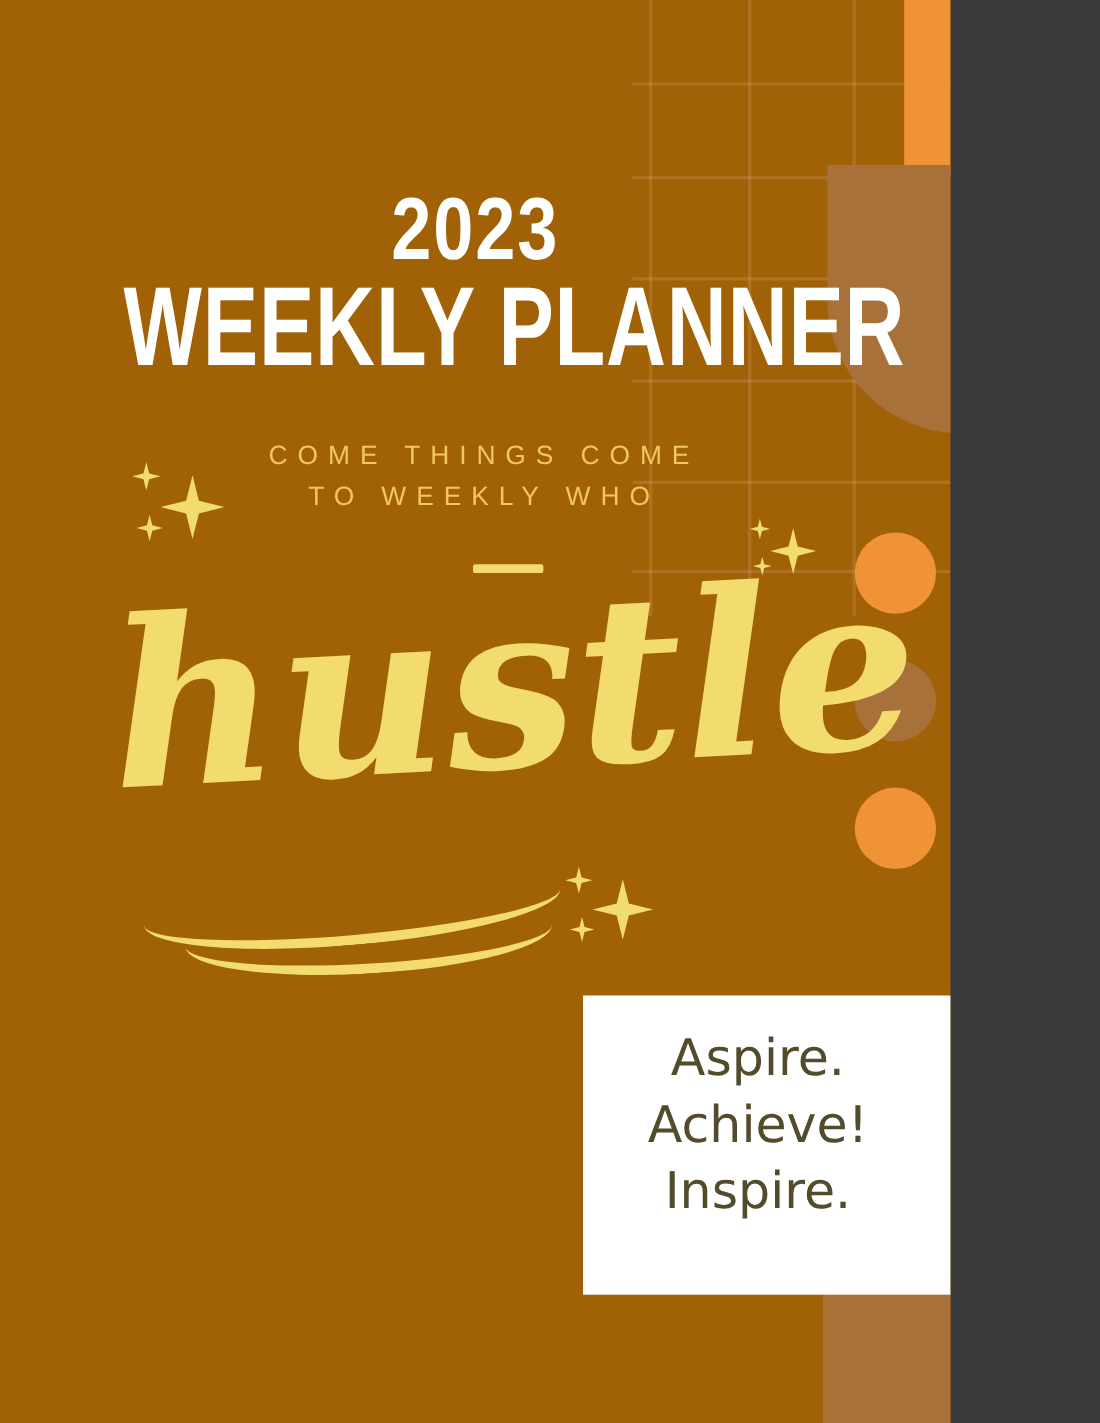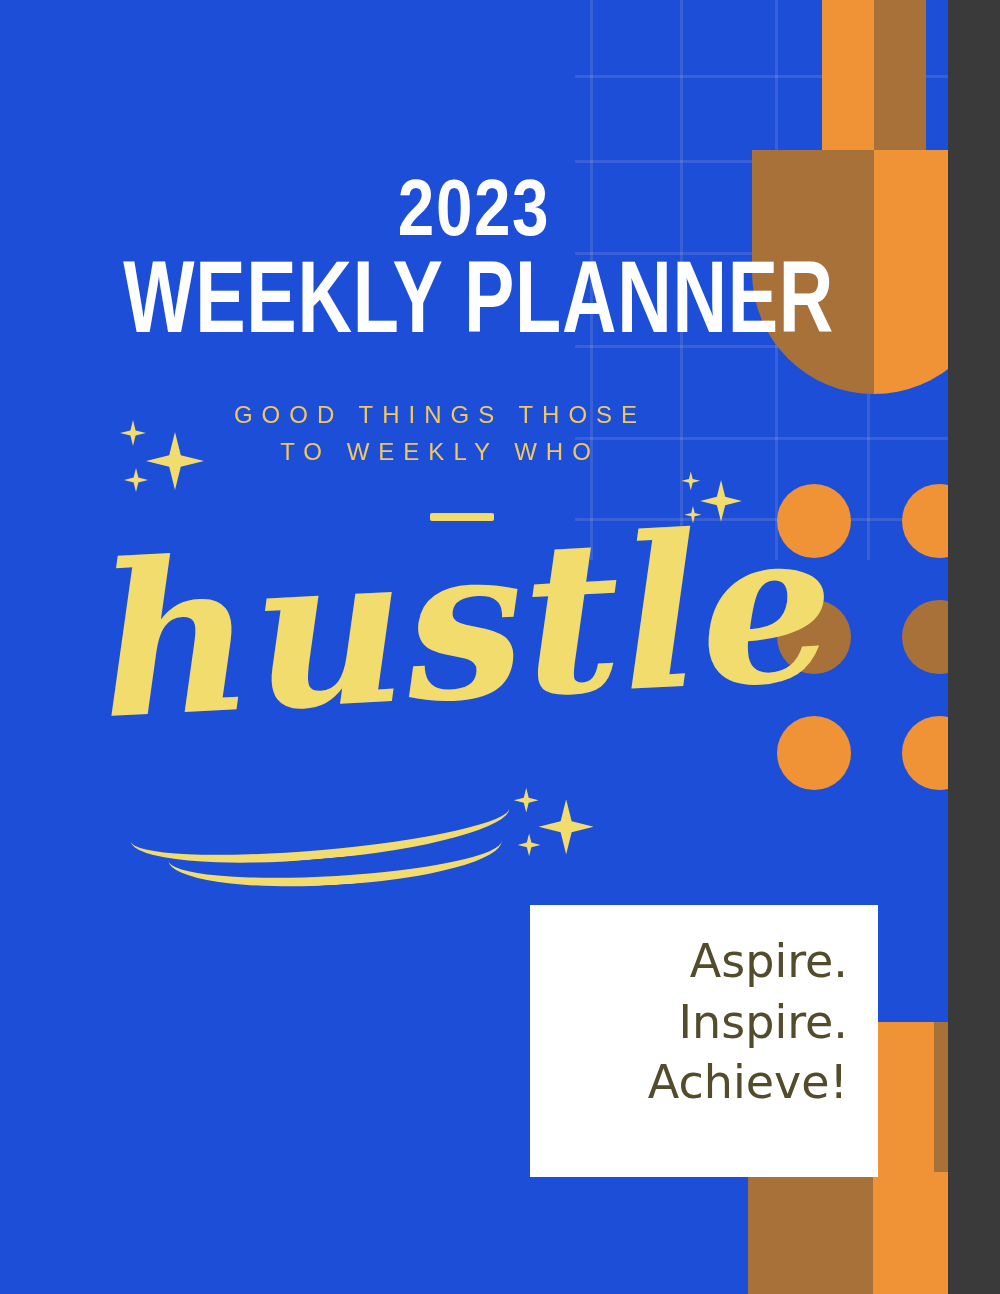--- a/index.html
+++ b/index.html
@@ -2,24 +2,24 @@
 <html><head>
 <meta charset="utf-8">
 <style>
   html, body {
     margin: 0;
     padding: 0;
     background: #3a3a3a;
   }
   #cover {
     position: relative;
-    width: 948px;
+    width: 864px;
     height: 1294px;
     overflow: hidden;
-    background: #1d4ed8;
+    background: #a16207;
     font-family: "Liberation Sans", sans-serif;
   }
 
   
   .grid-layer {
     position: absolute;
     left: 575px;
     top: 0;
     width: 425px;
     height: 560px;
@@ -165,21 +165,21 @@
   
   .quote-box {
     position: absolute;
     left: 530px;
     top: 905px;
     width: 348px;
     height: 272px;
     background: #FFFFFF;
     box-sizing: border-box;
     padding: 26px 30px 0 0;
-    text-align: right;
+    text-align: center;
     z-index: 5;
   }
   .quote-box .q-line {
     display: block;
     color: #524B2C;
     font-size: 46px;
     line-height: 1.32;
     font-weight: 400;
     font-family: "DejaVu Sans", sans-serif;
   }
@@ -245,32 +245,32 @@
         <div class="spark s4" style="left: 28px; top: 14px; width: 58px; height: 58px;"></div>
         <div class="spark s4" style="left: 2px; top: 2px; width: 26px; height: 26px;"></div>
         <div class="spark s4" style="left: 6px; top: 50px; width: 24px; height: 24px;"></div>
       </div>
     </div>
 
   <div class="year">2023</div>
   <div class="main-title">WEEKLY PLANNER</div>
 
   <div class="tagline">
-    <span class="tl-line">GOOD THINGS THOSE</span>
+    <span class="tl-line">COME THINGS COME</span>
     <span class="tl-line">TO WEEKLY WHO</span>
   </div>
 
   <div class="divider-dash"></div>
 
   <div class="script-word">hustle</div>
 
   <div class="swoosh-wrap">
     <div class="swoosh one"></div>
     <div class="swoosh two"></div>
   </div>
 
   <div class="quote-box">
     <span class="q-line">Aspire.</span>
+    <span class="q-line">Achieve!</span>
     <span class="q-line">Inspire.</span>
-    <span class="q-line">Achieve!</span>
   </div>
 
 </div>
 
 </body></html>

